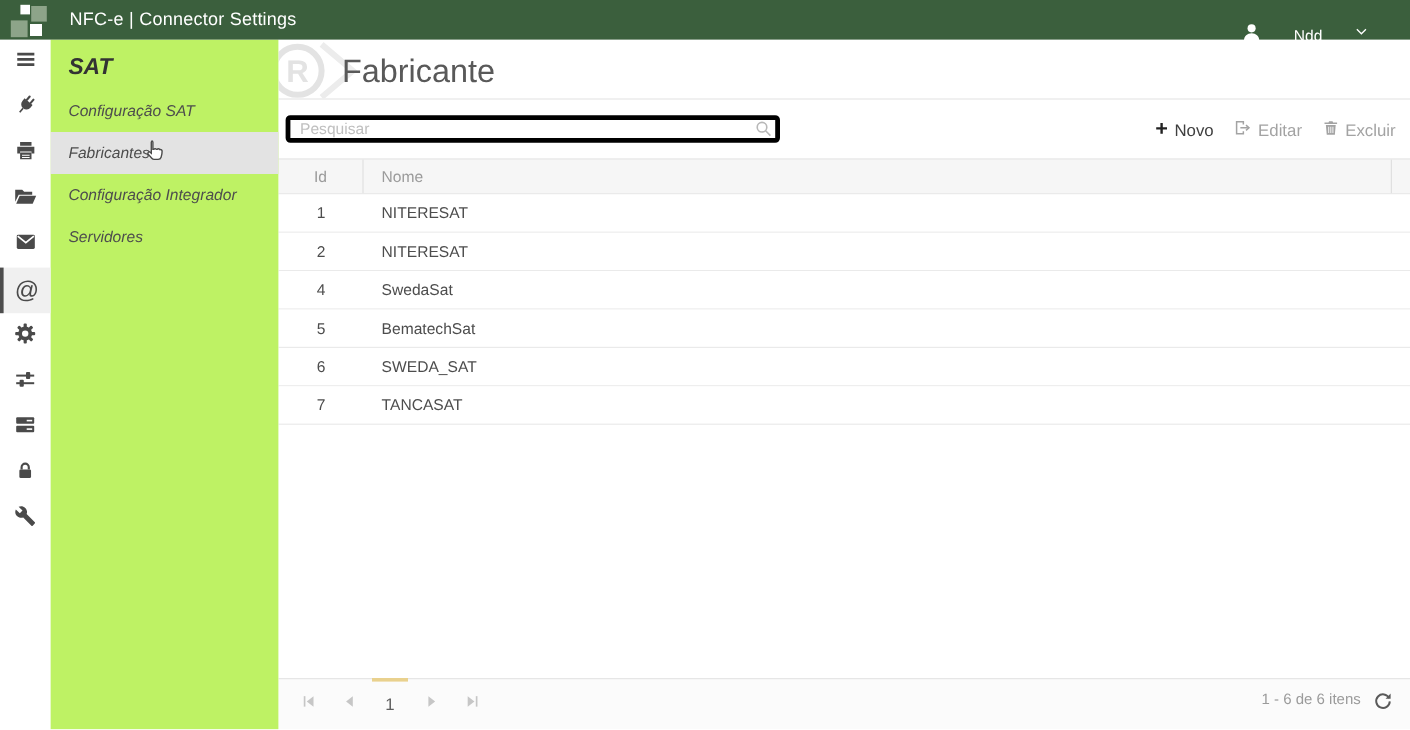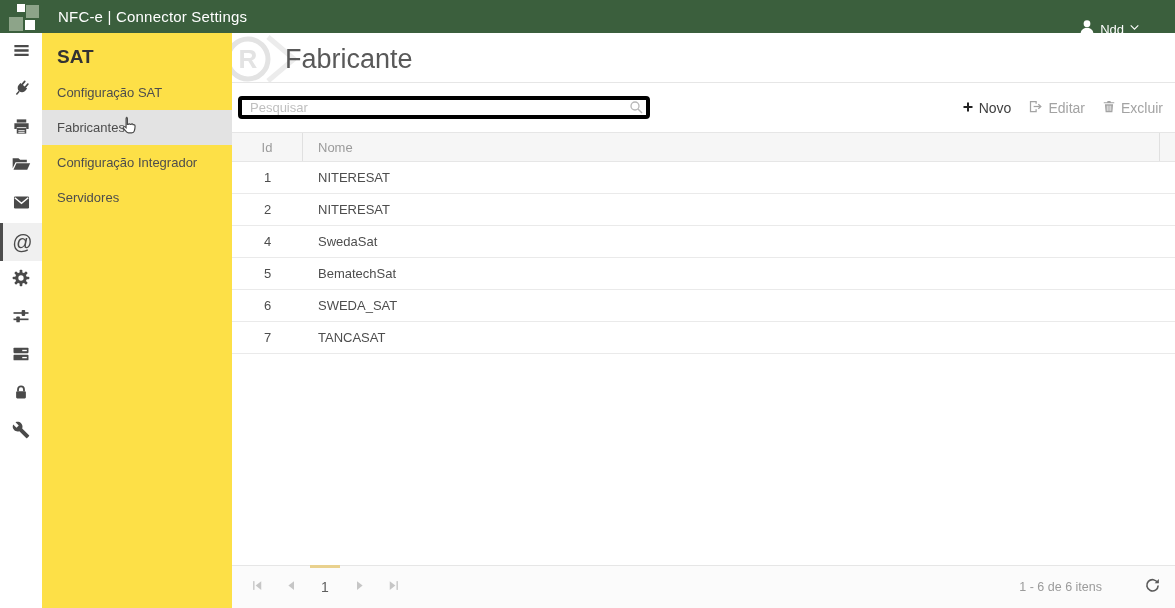--- a/index.html
+++ b/index.html
@@ -10,31 +10,31 @@
 
   
   .topbar { position:absolute; top:0; left:0; right:0; height:33px; background:#3b5f3d; display:flex; align-items:center; z-index:30; }
   .logo { position:relative; width:42px; height:33px; flex:0 0 42px; }
   .logo .sq { position:absolute; }
   .logo .sq1 { left:17px; top:4px;  width:8px;  height:8px;  background:#ffffff; }
   .logo .sq2 { left:26px; top:5px;  width:13px; height:13px; background:#8da489; }
   .logo .sq3 { left:9px;  top:17px; width:14px; height:14px; background:#8da489; }
   .logo .sq4 { left:25px; top:20px; width:10px; height:10px; background:#ffffff; }
   .topbar-title { color:#fff; font-size:15px; font-weight:400; margin-left:16px; letter-spacing:.2px; }
-  .topbar-right { margin-left:auto; display:flex; align-items:center; gap:4px; padding-right:34px; cursor:pointer;margin-top:25px; }
+  .topbar-right { margin-left:auto; display:flex; align-items:center; gap:26px; padding-right:34px; cursor:pointer;margin-top:25px; }
   .topbar-right .uname { color:#fff; font-size:13px; }
 
   
   .iconbar { position:absolute; top:33px; left:0; width:42px; bottom:0; background:#fff; z-index:20; }
   .icon-item { height:38px; display:flex; align-items:center; justify-content:center; color:#4a4a4a; cursor:pointer; }
   .icon-item.active { background:#f0f0f0; border-left:3px solid #4d4d4d; }
   .icon-item .at { font-size:20px; line-height:1; color:#4a4a4a; font-weight:400; }
 
   
-  .sidebar { position:absolute; top:33px; left:42px; width:190px; bottom:0; background:#fde047; z-index:10; }
+  .sidebar { position:absolute; top:33px; left:42px; width:190px; bottom:0; background:#bef264; z-index:10;font-style:italic; }
   .sidebar-title { height:42px; padding:13px 0 0 15px; font-size:19px; font-weight:700; color:#333; }
   .sidebar-item { position:relative; height:35px; line-height:35px; padding-left:15px; font-size:13px; color:#4d4d4d; cursor:pointer; }
   .sidebar-item.active { background:#e3e3e3; }
   .hand-cursor { position:absolute; left:76px; top:5px; pointer-events:none; }
 
   
   .content { position:absolute; top:33px; left:232px; right:0; bottom:0; background:#fff; overflow:hidden; }
 
   .page-header { position:relative; height:50px; border-bottom:1px solid #e6e6e6; overflow:hidden; }
   .watermark { position:absolute; left:-14px; top:0; color:#e3e3e3; }
@@ -59,21 +59,21 @@
   .gh-spacer { width:16px; border-left:1px solid #e0e0e0; cursor:default; }
   .grid-row { display:flex; align-items:center; height:32px; border-bottom:1px solid #eaeaea; font-size:13px; color:#4d4d4d; cursor:pointer; background:#fff; }
   .cell-id { width:71px; text-align:center; }
   .cell-nome { flex:1; padding-left:15px; }
 
   
   .pager { position:absolute; left:0; right:0; bottom:0; height:43px; background:#fbfbfb; border-top:1px solid #e6e6e6; display:flex; align-items:center; padding:0 14px 0 8px; color:#c2c2c2; }
   .pg-btn { width:34px; height:28px; display:flex; align-items:center; justify-content:center; color:#c6c6c6; cursor:pointer; }
   .pg-num { position:relative; width:34px; height:43px; display:flex; align-items:center; justify-content:center; font-size:14px; color:#5e5e5e; cursor:pointer; }
   .pg-num .indicator { position:absolute; top:-1px; left:2px; width:30px; height:3px; background:#e9d18e; }
-  .pager-right { margin-left:auto; display:flex; align-items:center; gap:42px; }
+  .pager-right { margin-left:auto; display:flex; gap:10px; }
   .pager-info { font-size:12.5px; color:#9b9b9b; }
   .refresh-btn { color:#5a5a5a; cursor:pointer; display:flex; align-items:center; }
 </style>
 </head>
 <body>
 
 <div class="screen">
 
   <header class="topbar">
     <div class="logo">

